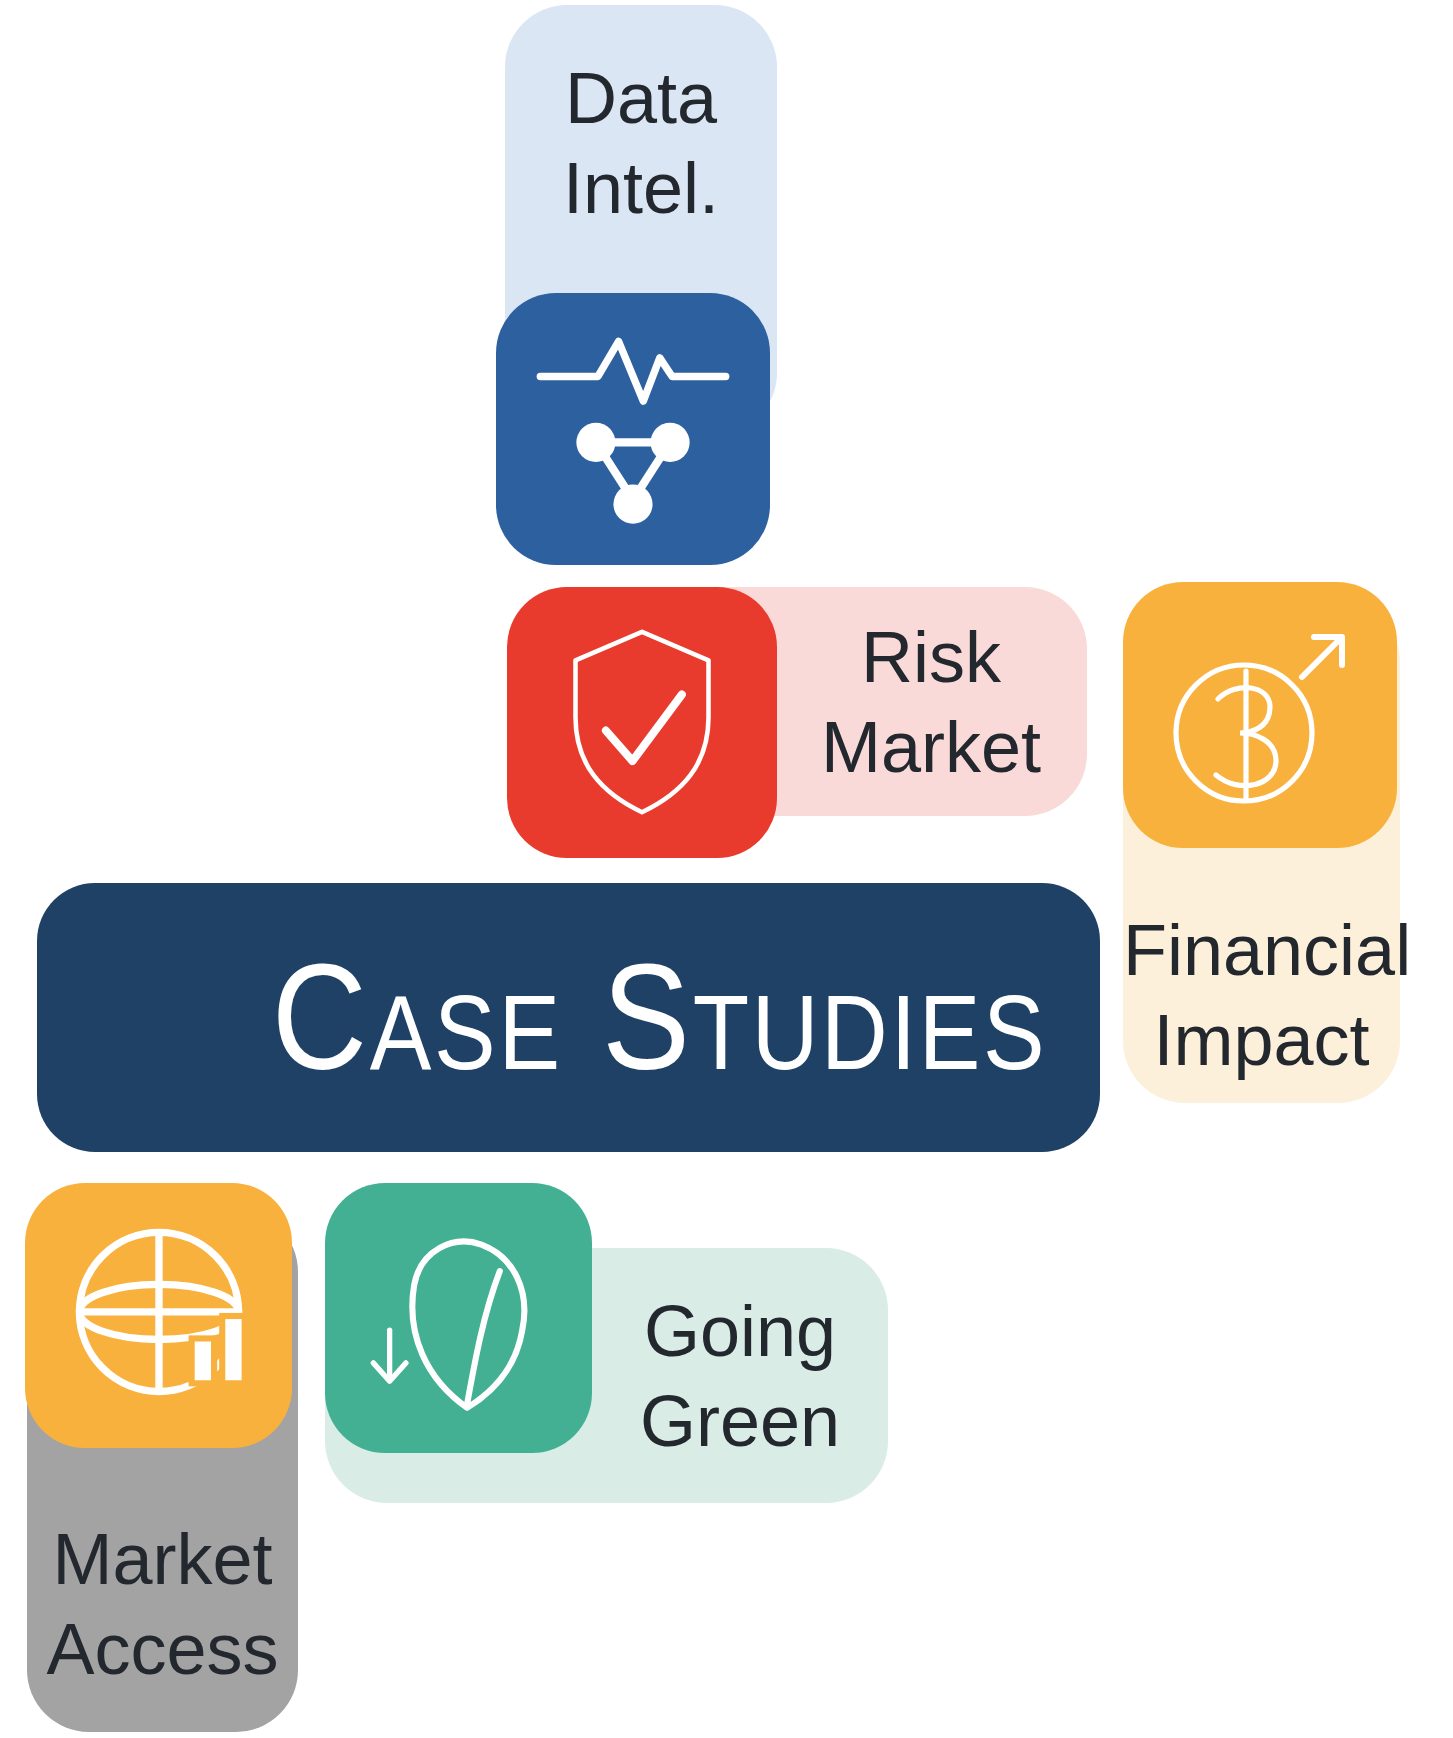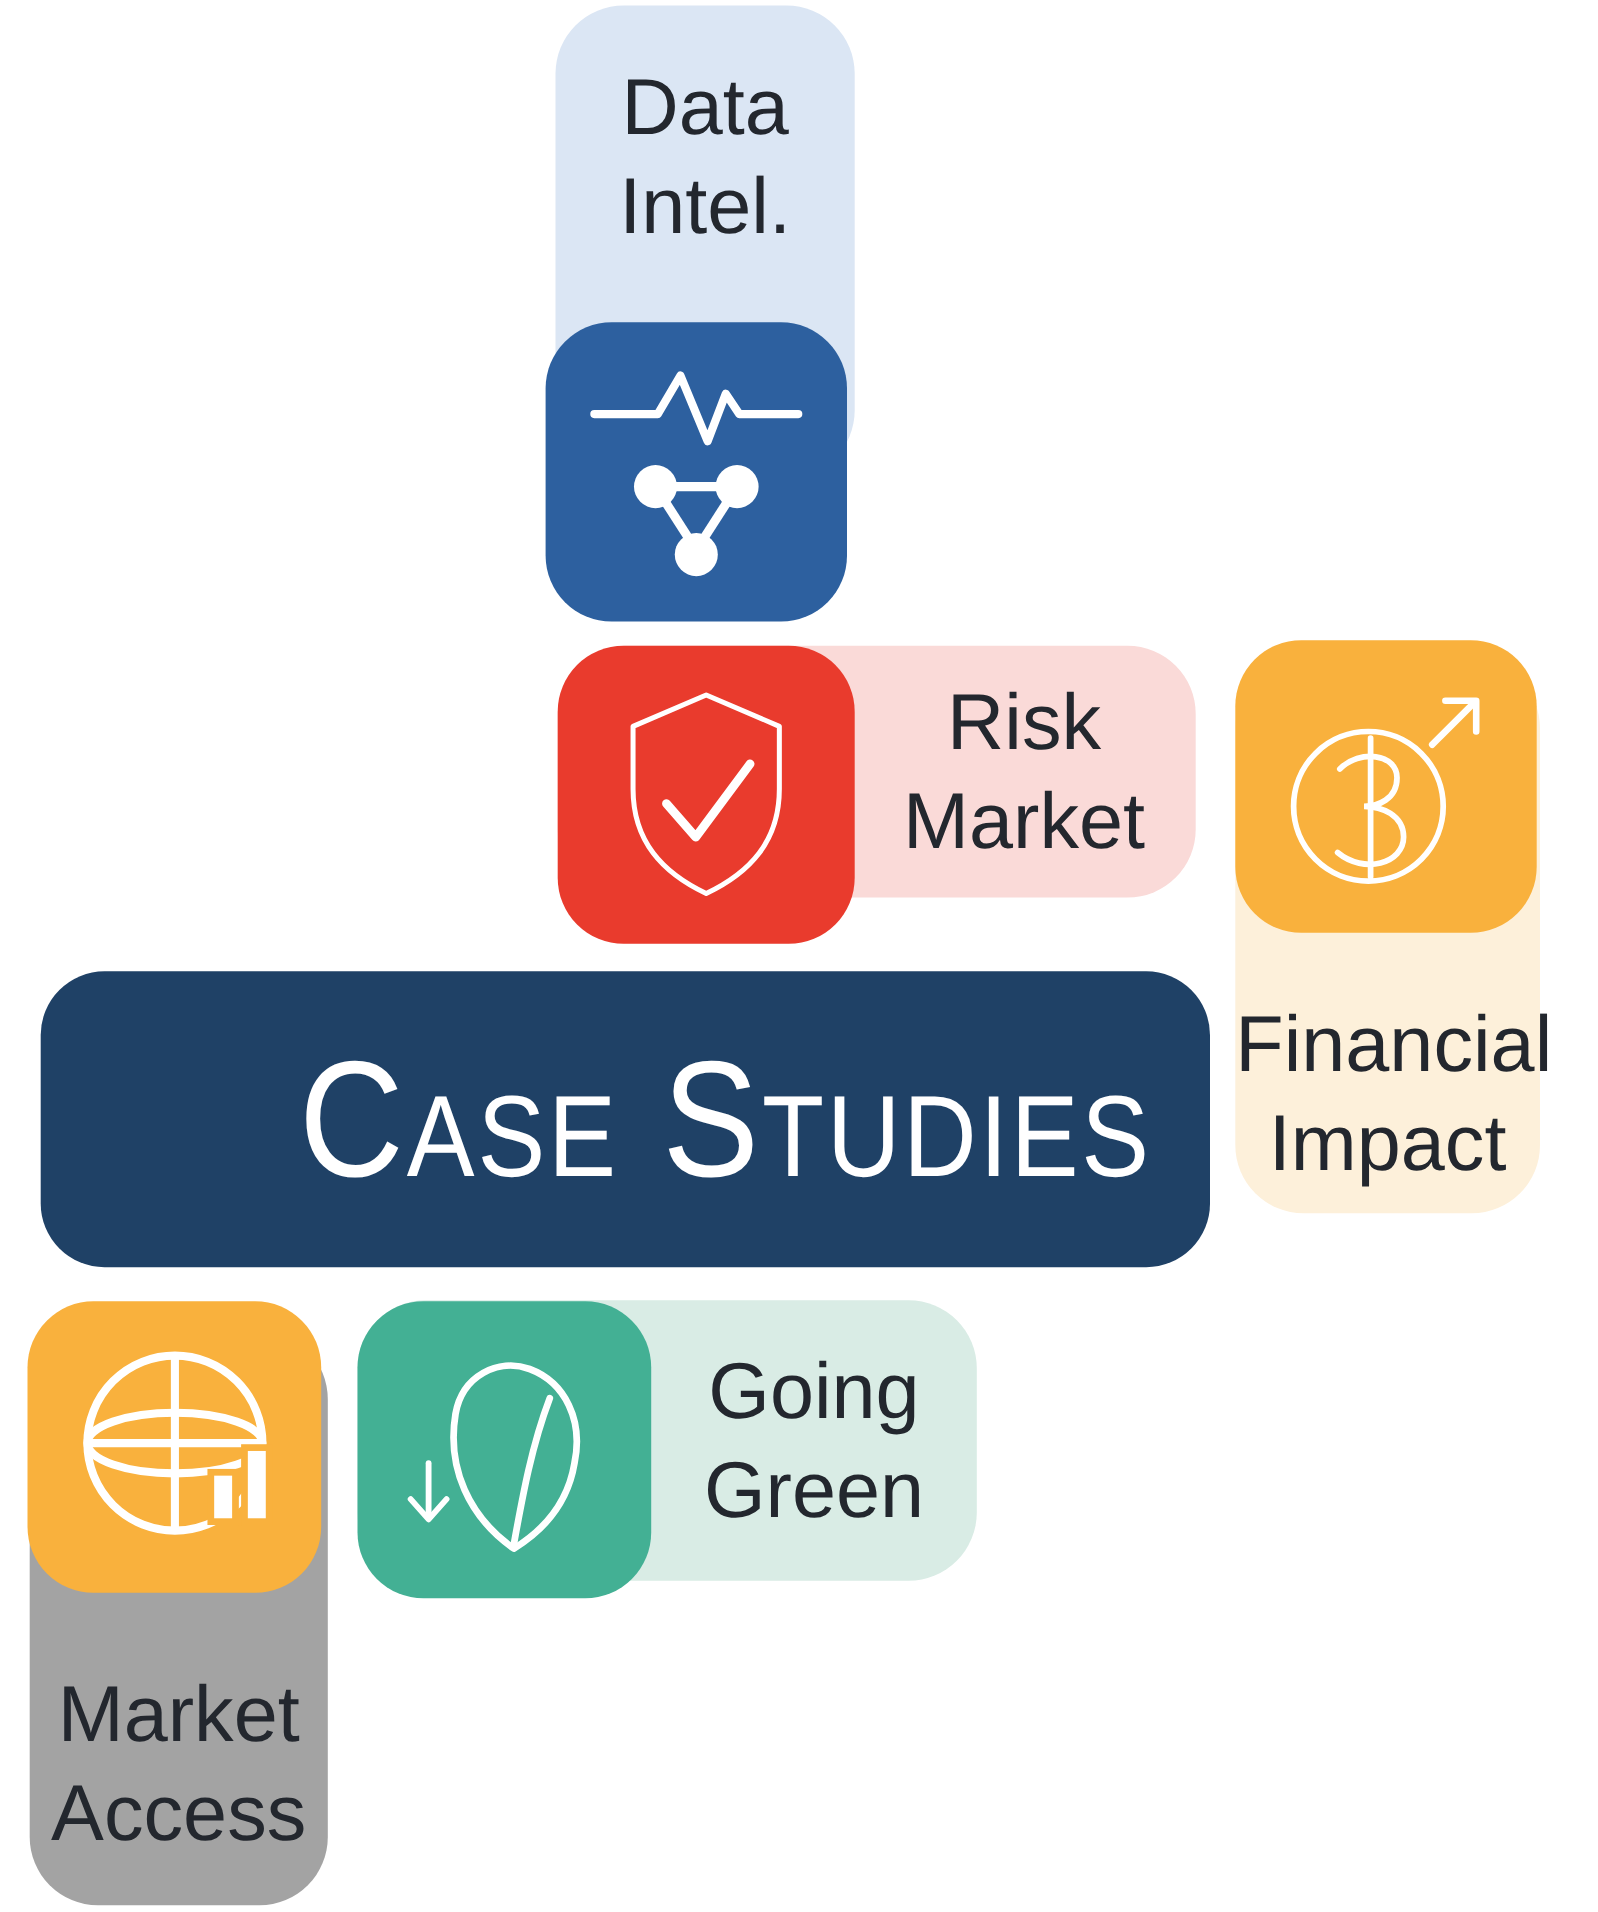--- a/index.html
+++ b/index.html
@@ -62,21 +62,21 @@
   .fi-label{left:1123px;top:600px;width:277px;height:503px;background:#FDF0DA;}
   .fi-text{position:absolute;bottom:18px;left:0;width:100%;}
   .fi-icon{left:1123px;top:582px;width:274px;height:266px;background:#F9B13D;}
 
   
   .ma-label{left:27px;top:1210px;width:271px;height:522px;background:#a3a3a3;}
   .ma-text{position:absolute;bottom:38px;left:0;width:100%;}
   .ma-icon{left:25px;top:1183px;width:267px;height:265px;background:#F9B13D;}
 
   
-  .gg-label{left:325px;top:1182px;width:563px;height:255px;background:#D9ECE5;}
+  .gg-label{left:325px;top:1248px;width:563px;height:255px;background:#D9ECE5;}
   .gg-text{position:absolute;right:0;top:0;width:296px;height:100%;display:flex;flex-direction:column;justify-content:center;}
   .gg-icon{left:325px;top:1183px;width:267px;height:270px;background:#43B094;}
 
   svg{display:block;}
 </style>
 </head>
 <body>
 
 <div id="canvas">
 

